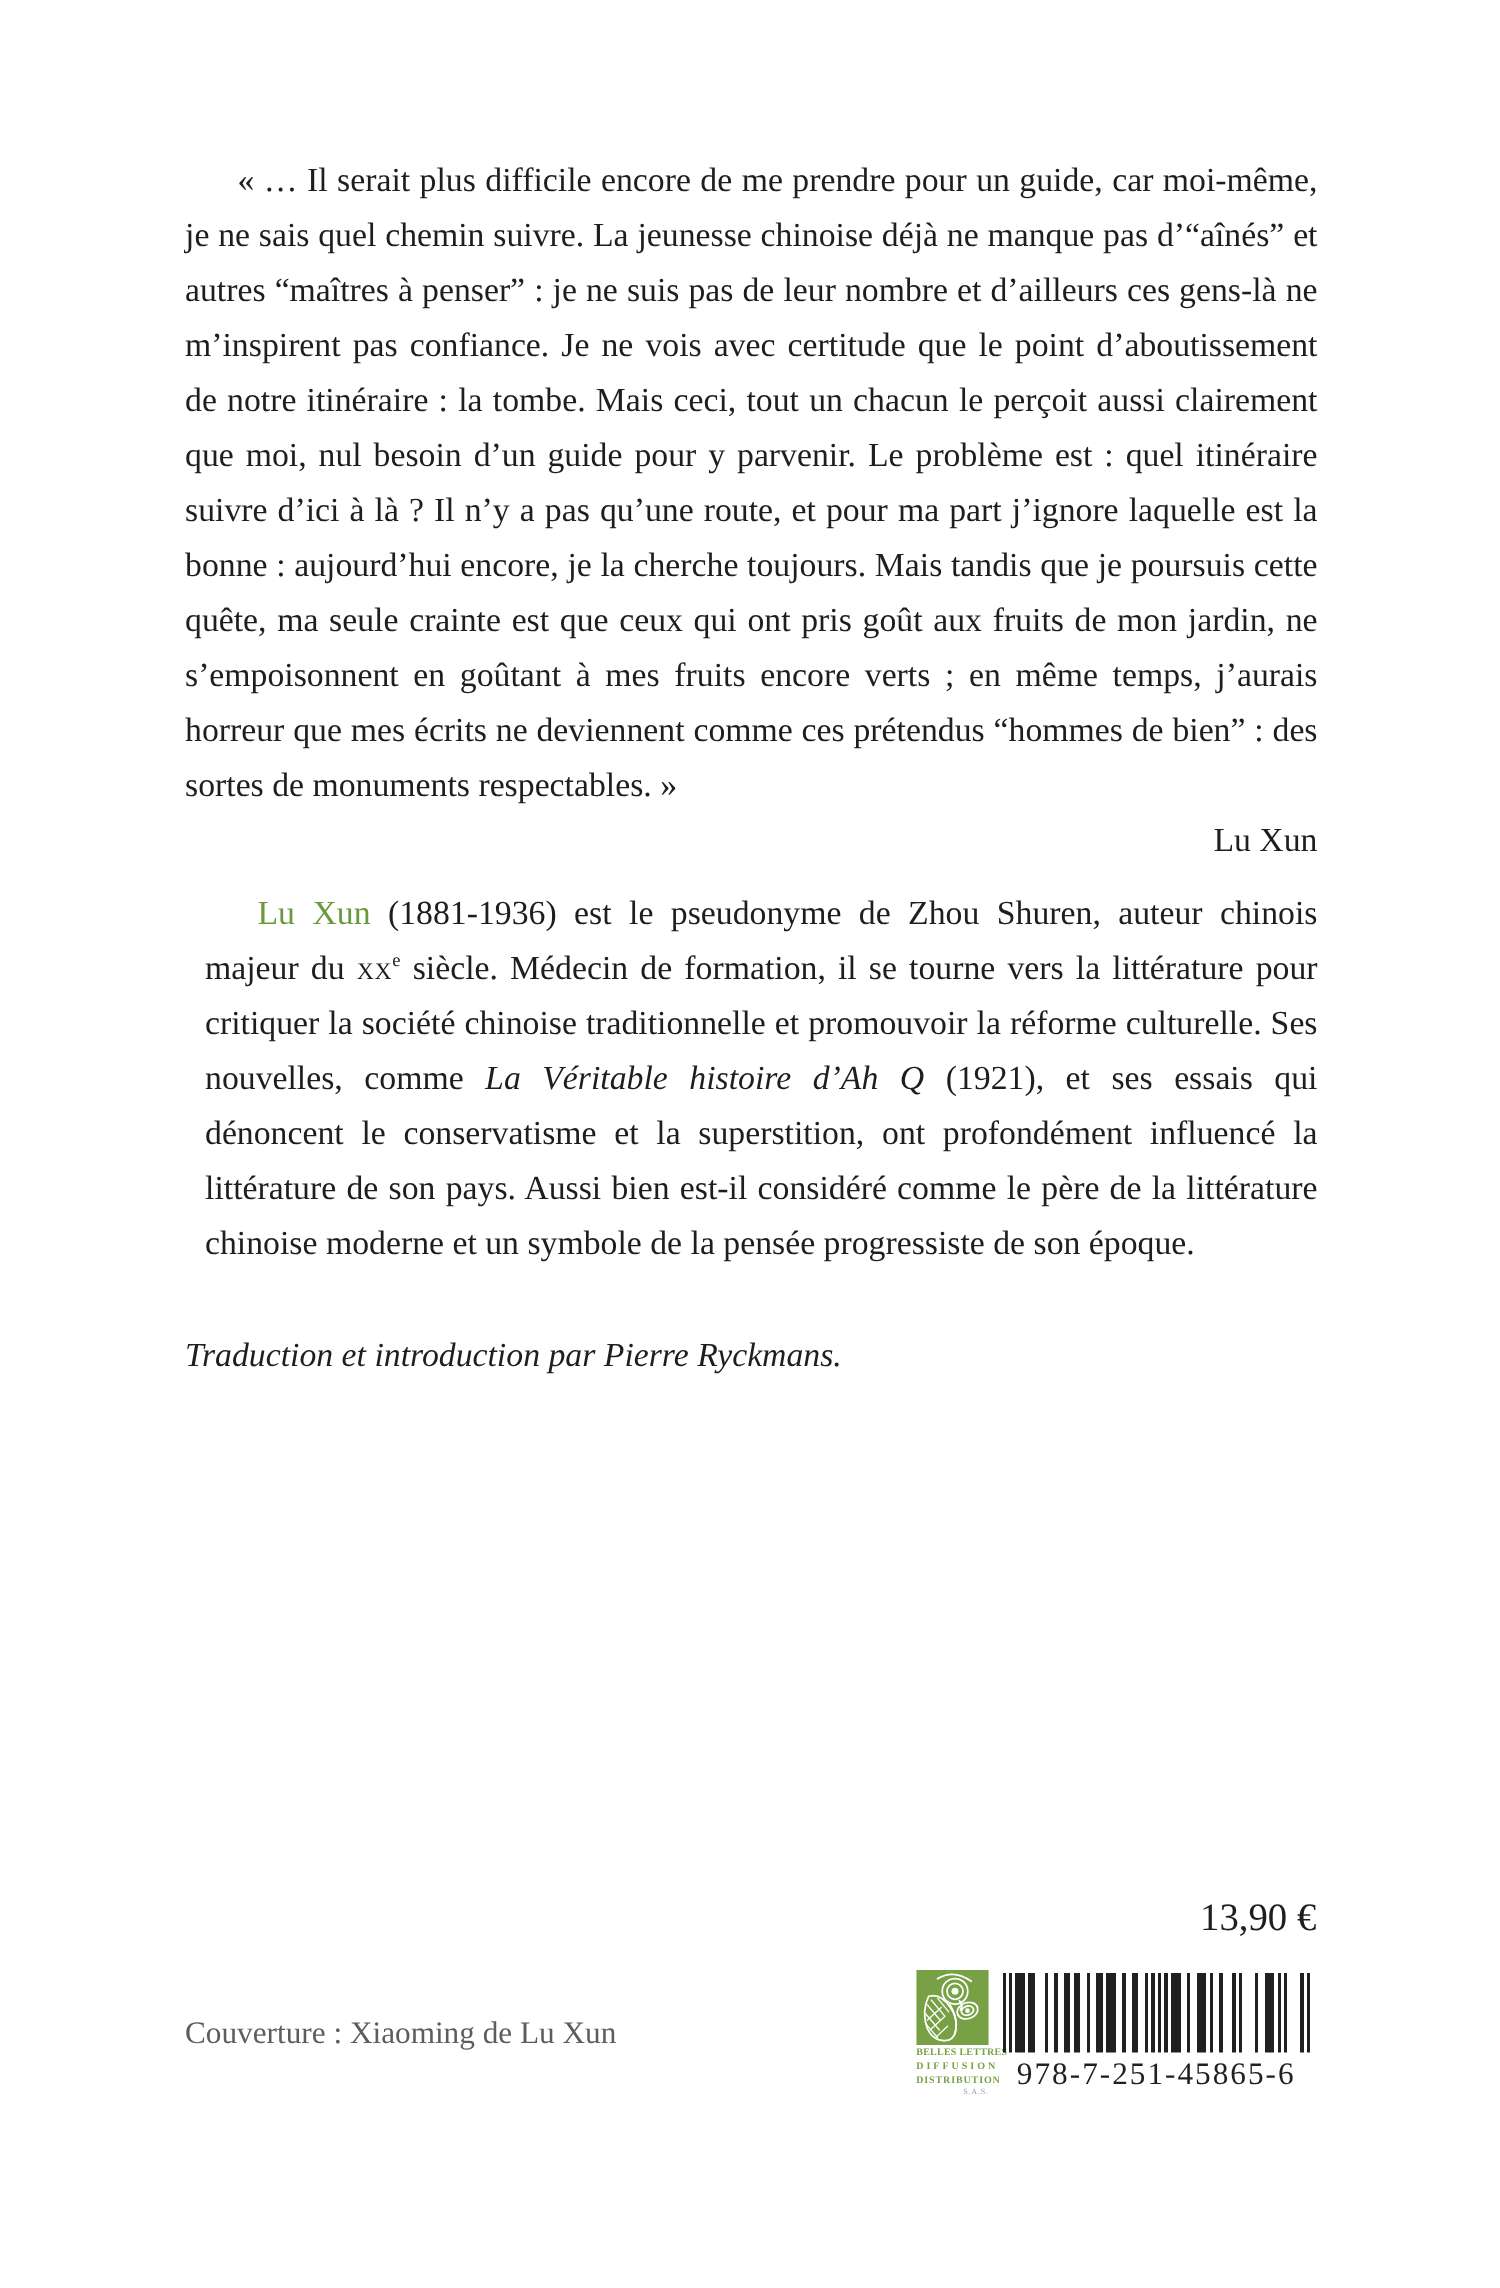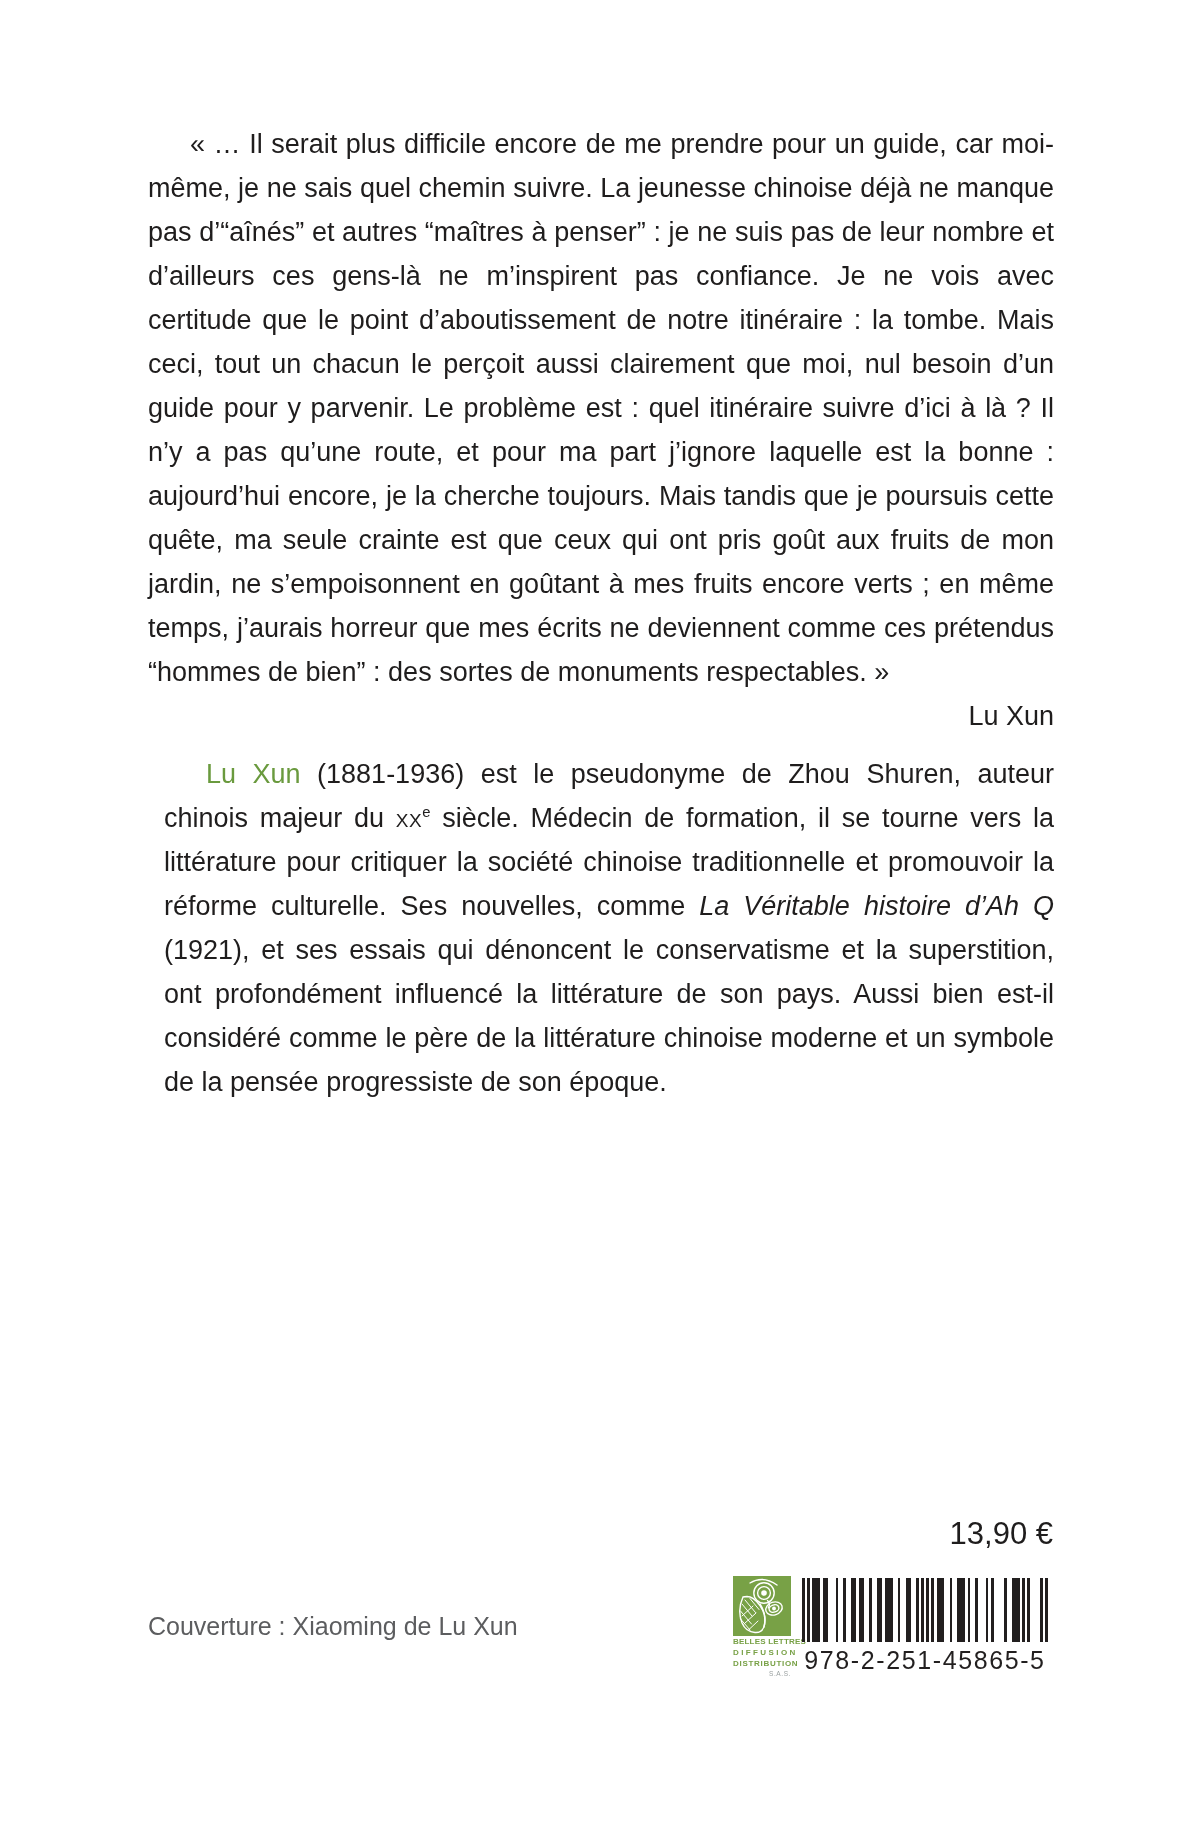--- a/index.html
+++ b/index.html
@@ -5,21 +5,21 @@
   :root{
     --text-color:#1f1d1d;
     --accent-green:#6a9a3e;
     --logo-green:#78a146;
     --credit-gray:#5c5d5f;
     --barcode-color:#221f1f;
   }
   html,body{margin:0;padding:0;background:#ffffff;}
   .page{
     position:relative;width:1200px;height:1830px;background:#ffffff;
-    font-family:Liberation Sans, sans-serif;color:var(--text-color);
+    font-family:Liberation Serif, serif;color:var(--text-color);
     overflow:hidden;
   }
   .text-block{
     position:absolute;left:148px;top:122px;width:906px;
     font-size:27px;line-height:44px;
   }
   .quote{margin:0;text-align:justify;text-indent:42px;}
   .attribution{margin:0;text-align:right;}
   .bio{margin:14px 0 0 16px;text-align:justify;text-indent:42px;}
   .bio .author-green{color:var(--accent-green);}
@@ -57,20 +57,21 @@
 </style>
 </head>
 <body>
 
 <div class="page">
 
   <main class="text-block">
     <p class="quote">« … Il serait plus difficile encore de me prendre pour un guide, car moi-même, je ne sais quel chemin suivre. La jeunesse chinoise déjà ne manque pas d’“aînés” et autres “maîtres à penser” : je ne suis pas de leur nombre et d’ailleurs ces gens-là ne m’inspirent pas confiance. Je ne vois avec certitude que le point d’aboutissement de notre itinéraire : la tombe. Mais ceci, tout un chacun le perçoit aussi clairement que moi, nul besoin d’un guide pour y parvenir. Le problème est : quel itinéraire suivre d’ici à là ? Il n’y a pas qu’une route, et pour ma part j’ignore laquelle est la bonne : aujourd’hui encore, je la cherche toujours. Mais tandis que je poursuis cette quête, ma seule crainte est que ceux qui ont pris goût aux fruits de mon jardin, ne s’empoisonnent en goûtant à mes fruits encore verts ; en même temps, j’aurais horreur que mes écrits ne deviennent comme ces prétendus “hommes de bien” : des sortes de monuments respectables. »</p>
     <p class="attribution">Lu Xun</p>
     <p class="bio"><span class="author-green">Lu Xun</span><span> (1881-1936) est le pseudonyme de Zhou Shuren, auteur chinois majeur du </span><span class="smallcaps">xx</span><sup>e</sup><span> siècle. Médecin de formation, il se tourne vers la littérature pour critiquer la société chinoise traditionnelle et promouvoir la réforme culturelle. Ses nouvelles, comme </span><i>La Véritable histoire d’Ah Q</i><span> (1921), et ses essais qui dénoncent le conservatisme et la superstition, ont profondément influencé la littérature de son pays. Aussi bien est-il considéré comme le père de la littérature chinoise moderne et un symbole de la pensée progressiste de son époque.</span></p>
+    <p class="trans">Traduction et introduction par Pierre Ryckmans.</p>
   </main>
 
   <div class="price">13,90 €</div>
 
   <div class="credit">
     <div>Couverture : Xiaoming de Lu Xun</div>
   </div>
 
   <div class="logo">
     <div class="logo-square">
@@ -132,16 +133,16 @@
         <rect x="67" y="0" width="1" height="60" fill="currentColor"></rect>
         <rect x="71" y="0" width="1" height="60" fill="currentColor"></rect>
         <rect x="73" y="0" width="1" height="60" fill="currentColor"></rect>
         <rect x="78" y="0" width="1" height="60" fill="currentColor"></rect>
         <rect x="81" y="0" width="3" height="60" fill="currentColor"></rect>
         <rect x="85" y="0" width="1" height="60" fill="currentColor"></rect>
         <rect x="87" y="0" width="1" height="60" fill="currentColor"></rect>
         <rect x="92" y="0" width="1" height="60" fill="currentColor"></rect>
         <rect x="94" y="0" width="1" height="60" fill="currentColor"></rect>
       </svg>
-    <div class="isbn">978-2-251-45865-5</div>
+    <div class="isbn">978-7-251-45865-6</div>
   </div>
 
 </div>
 
 </body></html>

